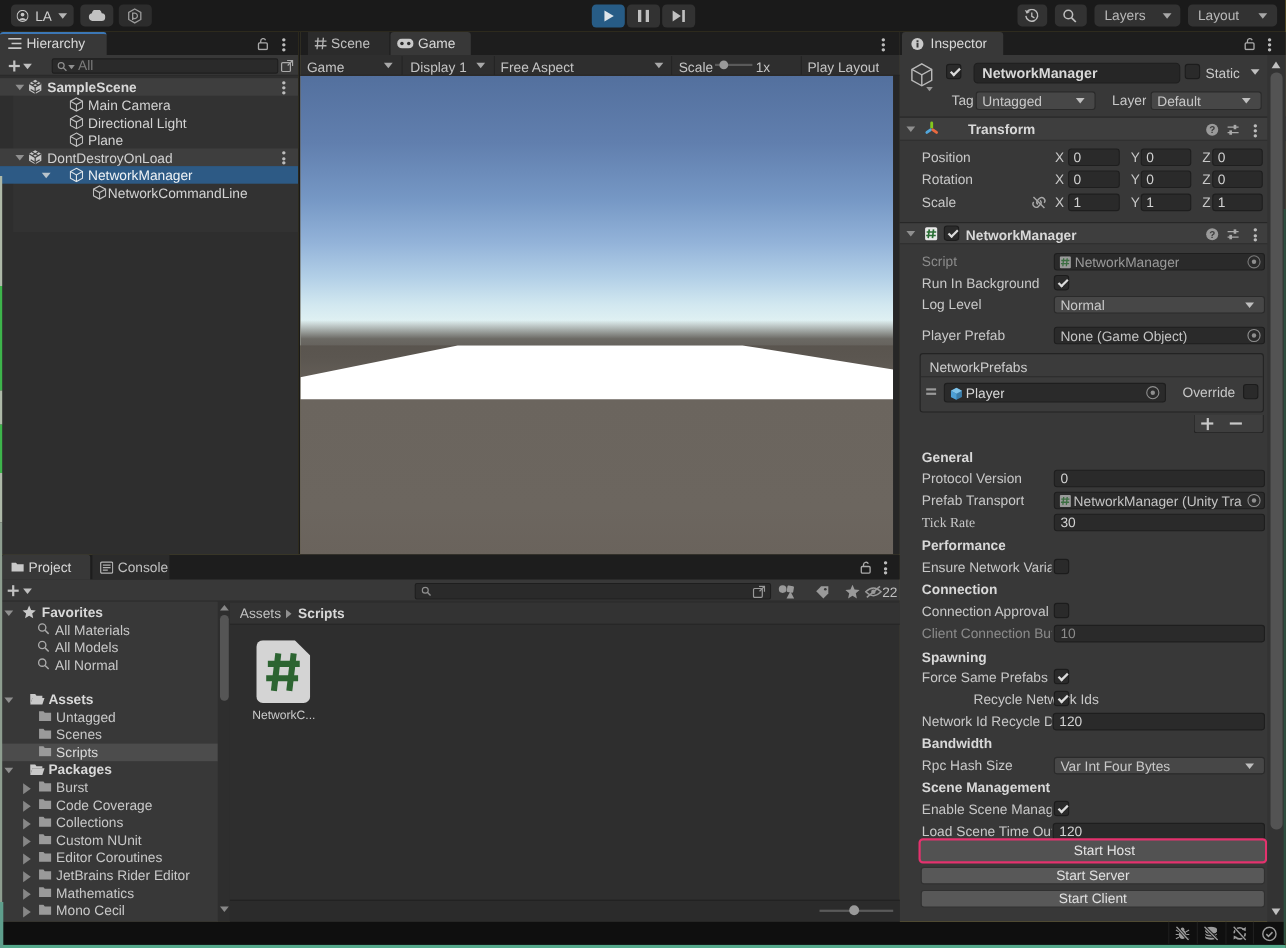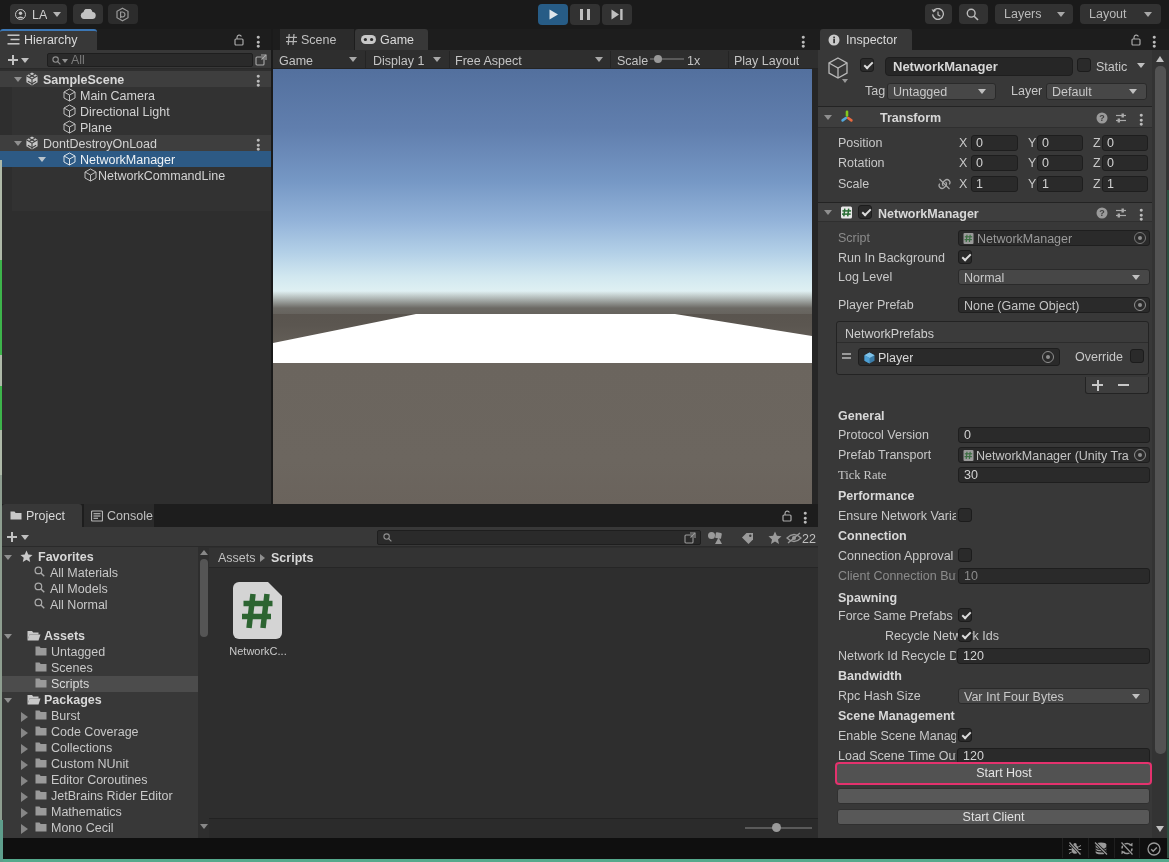--- a/index.html
+++ b/index.html
@@ -489,20 +489,21 @@
     <div class="lbl" style="left:20px;top:678px;width:118px;">Enable Scene Manag</div>
     <div class="chk ck" style="left:140px;top:678px;"></div>
     <div class="lbl" style="left:20px;top:698px;width:118px;">Load Scene Time Out</div>
     <div class="fld" style="left:139px;top:698px;width:193px;height:16px;">
           <span style="padding-left:5px;line-height:15px;display:block;">120</span>
         </div>
 
     <div class="a" style="left:17px;top:712px;width:317px;height:23px;border:2px solid #e4326e;border-radius:4px;box-sizing:border-box;background:#525252;"></div>
     <div class="lbl" style="left:19px;top:715px;width:334px;text-align:center;color:#e4e4e4;">Start Host</div>
     <div class="a" style="left:19px;top:738px;width:313px;height:16px;background:#585858;border:1px solid #303030;border-radius:3px;box-sizing:border-box;"></div>
+    <div class="lbl" style="left:19px;top:738px;width:313px;text-align:center;color:#e0e0e0;">Start Server</div>
     <div class="a" style="left:19px;top:759px;width:313px;height:16px;background:#585858;border:1px solid #303030;border-radius:3px;box-sizing:border-box;"></div>
     <div class="lbl" style="left:19px;top:759px;width:313px;text-align:center;color:#e0e0e0;">Start Client</div>
 
     <div class="a" style="left:334px;top:0;width:17px;height:788px;background:#333333;"></div>
     <div class="a" style="left:337px;top:16px;width:11px;height:688px;background:#535353;border-radius:5px;"></div>
     <div class="a" style="left:338px;top:6px;width:0;height:0;border-left:4.5px solid transparent;border-right:4.5px solid transparent;border-bottom:6px solid #c0c0c0;"></div>
     <div class="a" style="left:338px;top:776px;width:0;height:0;border-left:4.5px solid transparent;border-right:4.5px solid transparent;border-top:6px solid #c0c0c0;"></div>
   </div>
 </div>
 

